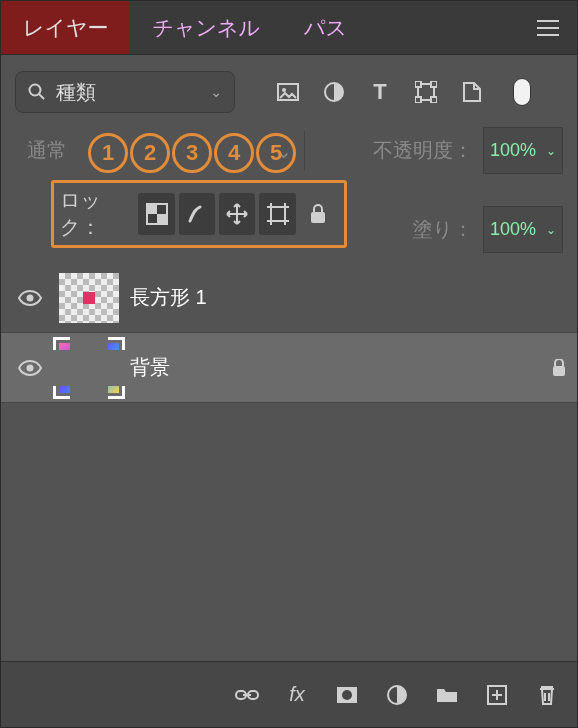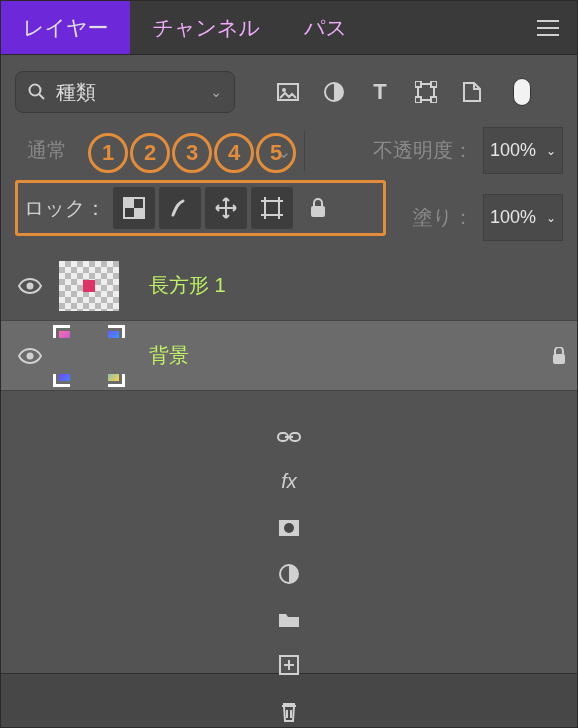--- a/index.html
+++ b/index.html
@@ -2,21 +2,21 @@
 <html><head>
 <meta charset="utf-8">
 <style>
 * { box-sizing: border-box; margin: 0; padding: 0; }
 body { background: #4a4a4a; font-family: "Hiragino Sans", "Meiryo", sans-serif; width: 578px; height: 728px; overflow: hidden; color: #d0d0d0; }
 .panel { width: 100%; height: 100%; background: #535353; display: flex; flex-direction: column; border: 1px solid #2a2a2a; }
 
 
 .tabbar { display: flex; align-items: center; height: 54px; background: #3a3a3a; border-bottom: 1px solid #2a2a2a; }
 .tab { padding: 0 22px; height: 100%; display: flex; align-items: center; font-size: 21px; color: #f0abfc; }
-.tab.active { background: #6d28d9; color: #e0e0e0; }
+.tab.active { background: #7f1d1d; color: #e0e0e0; }
 .tabspacer { flex: 1; }
 .hamburger { padding: 0 18px; color: #d0d0d0; font-size: 22px; }
 
 
 .filter-row { display: flex; align-items: center; padding: 16px 14px 8px; gap: 12px; }
 .filter-dd { flex: 0 0 220px; display: flex; align-items: center; border: 1px solid #3a3a3a; background: #4a4a4a; border-radius: 8px; height: 42px; padding: 0 12px; gap: 10px; }
 .filter-dd .search { font-size: 18px; color: #d0d0d0; }
 .filter-dd .label { font-size: 20px; color: #e0e0e0; flex: 1; }
 .filter-dd .caret { font-size: 14px; color: #aaa; }
 .filter-icons { display: flex; align-items: center; gap: 24px; margin-left: 30px;}
@@ -25,49 +25,49 @@
 .color-swatch { width: 18px; height: 28px; background: #f2f2f2; border-radius: 9px; border:1px solid #333; margin-left: 6px; }
 
 
 .row2 { display: flex; align-items: center; padding: 6px 14px; }
 .blend-dd { width: 290px; display: flex; align-items: center; height: 40px; padding: 0 12px; gap: 10px; color: #888; font-size: 20px; border-right:1px solid #444;}
 .blend-dd .label { flex: 1; }
 .circ-nums { position: absolute; left: 88px; top: 133px; display: flex; gap: 2px; }
 .circ { width: 40px; height: 40px; border: 3px solid #e38c3a; border-radius: 50%; color: #e38c3a; display: flex; align-items: center; justify-content: center; font-size: 22px; font-weight: 600; }
 .right-opts { margin-left: auto; display: flex; align-items: center; gap: 10px; }
 .lbl-dim { color: #8a8a8a; font-size: 20px; margin-left: 8px; }
-.valuebox { border: 1px solid #3f3f3f; color: #e5e5e5; padding: 12px 6px; font-size: 18px; background: #4a4a4a; display:flex; align-items:center; }
+.valuebox { border: 1px solid #3f3f3f; color: #86efac; padding: 12px 6px; font-size: 18px; background: #4a4a4a; display:flex; align-items:center; }
 .valuebox .caret { font-size: 12px; margin-left: 10px;}
 
 
 .lock-row-wrap { padding: 0 14px 10px; }
-.lock-row { display: flex; align-items: center; border: 3px solid #e38c3a; border-radius: 3px; padding: 4px 6px; width: 371px; }
+.lock-row { display: flex; align-items: center; border: 3px solid #e38c3a; border-radius: 3px; padding: 4px 6px; width: 296px; margin-left: 36px; }
 .lock-label { font-size: 20px; color: #d0d0d0; margin-right: 6px; }
 .lock-btn { width: 42px; height: 42px; display: flex; align-items: center; justify-content: center; margin: 0 2px; background: #3d3d3d; border-radius: 3px;}
 .lock-btn.flat{background:transparent;}
 .fill-row { display:flex; align-items:center; padding: 0 14px 10px; margin-top:-52px; justify-content:flex-end; gap:10px;}
 
 
 .layers { flex: 1; overflow: auto; }
 .layer { display: flex; align-items: center; height: 70px; border-bottom: 1px solid #454545; padding: 0 10px; background: #535353; }
 .layer.selected { background: #6b6b6b; }
 .eye { width: 38px; display: flex; justify-content: center; }
 .thumb { width: 60px; height: 50px; margin: 0 10px; position: relative; }
 .thumb.checker { background: repeating-conic-gradient(#bbb 0 25%, #eee 0 50%) 0 0/12px 12px; }
 .thumb.checker::after{content:'';position:absolute;inset:0;margin:auto;width:12px;height:12px;background:#d36;}
 .thumb.bg { background: linear-gradient(135deg,#ff6ab0 0%,#6a4cff 40%,#2db3ff 70%,#ffd34a 100%); }
 .thumb-brackets { position:absolute; inset:-6px; border:3px solid #fff; }
 .thumb-brackets::before,.thumb-brackets::after{content:'';position:absolute;background:#6b6b6b;}
 .thumb-brackets::before{top:-4px;bottom:-4px;left:14px;right:14px;}
 .thumb-brackets::after{left:-4px;right:-4px;top:10px;bottom:10px;}
-.layer-name { font-size: 20px; color: #bef264; margin-left: 20px; }
+.layer-name { font-size: 20px; color: #ffffff; margin-left: 1px; }
 .layer-lock { margin-left: auto; color: #c8c8c8; }
 
 
-.bottombar { height: 54px; background: #474747; border-top: 1px solid #2f2f2f; display: flex; align-items: center; justify-content: flex-end; gap: 26px; padding: 4px 18px; color: #d0d0d0; flex-direction: column; }
+.bottombar { height: 66px; background: #474747; border-top: 1px solid #2f2f2f; display: flex; align-items: center; justify-content: flex-end; gap: 26px; padding: 4px 18px; color: #d0d0d0; }
 .bottombar > * { width: 24px; display:flex; justify-content:center; }
 
 svg { display:block; }
 </style>
 </head>
 <body>
 
 <div class="panel">
   <div class="tabbar">
     <div class="tab active">レイヤー</div>

